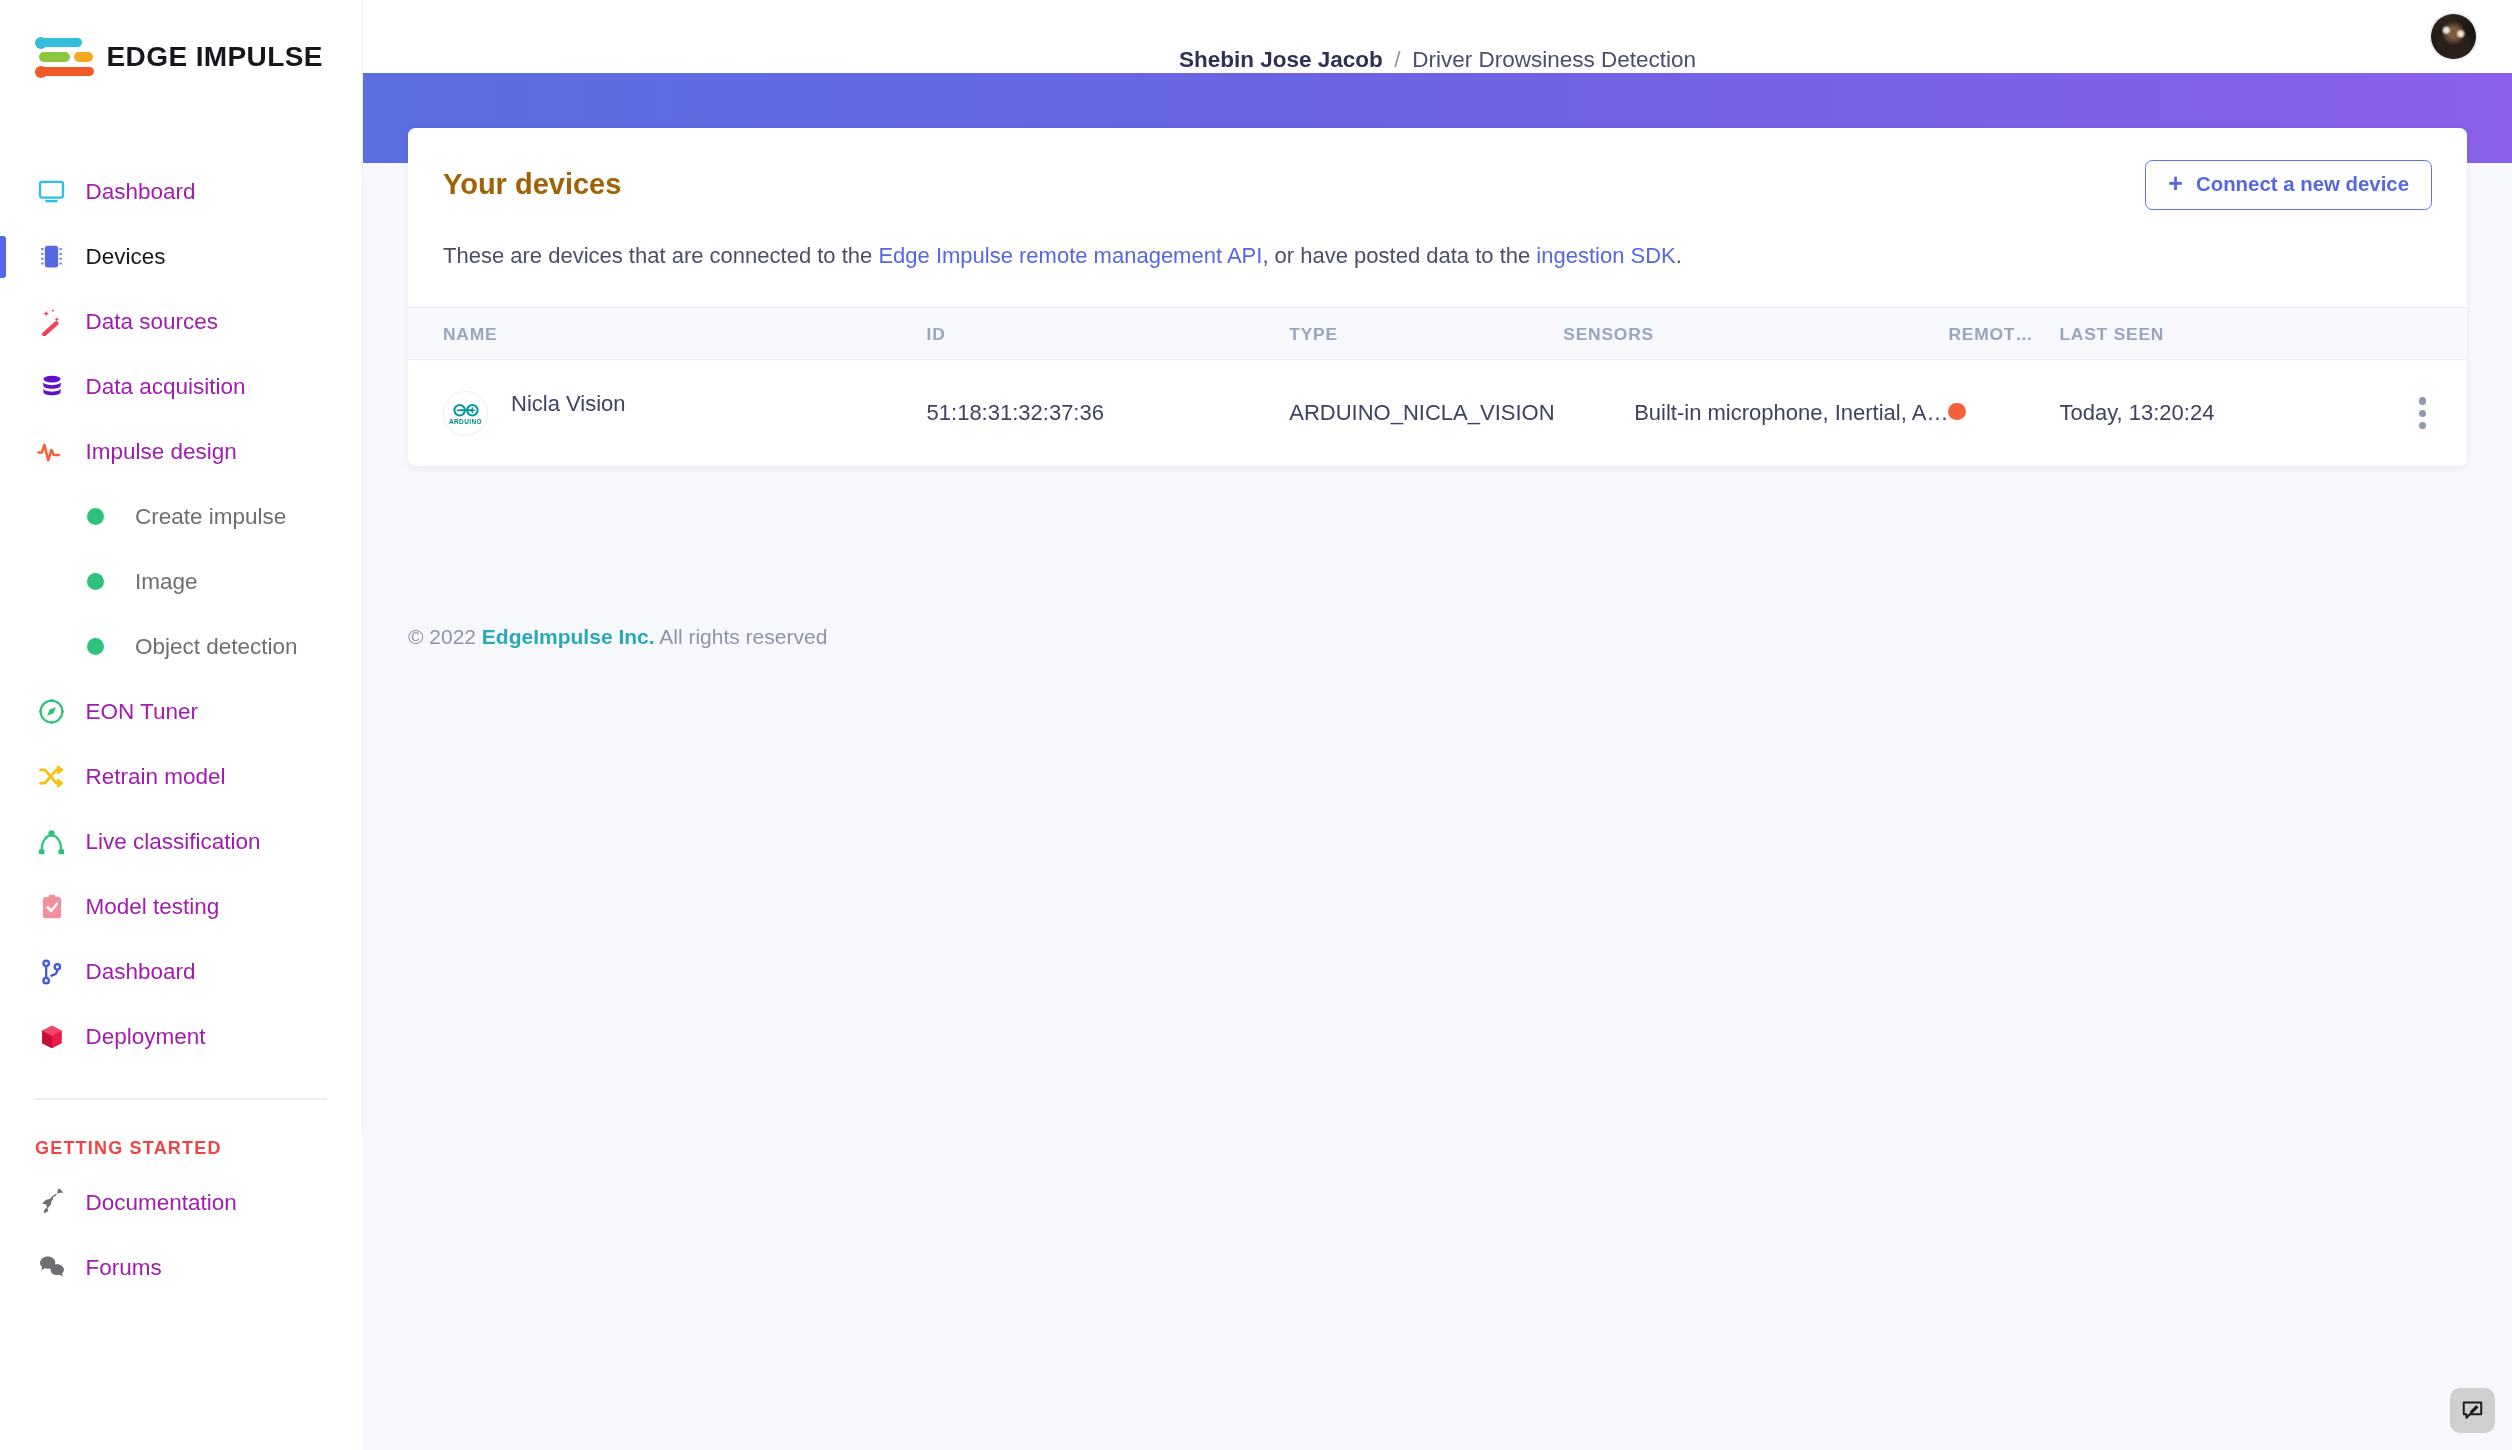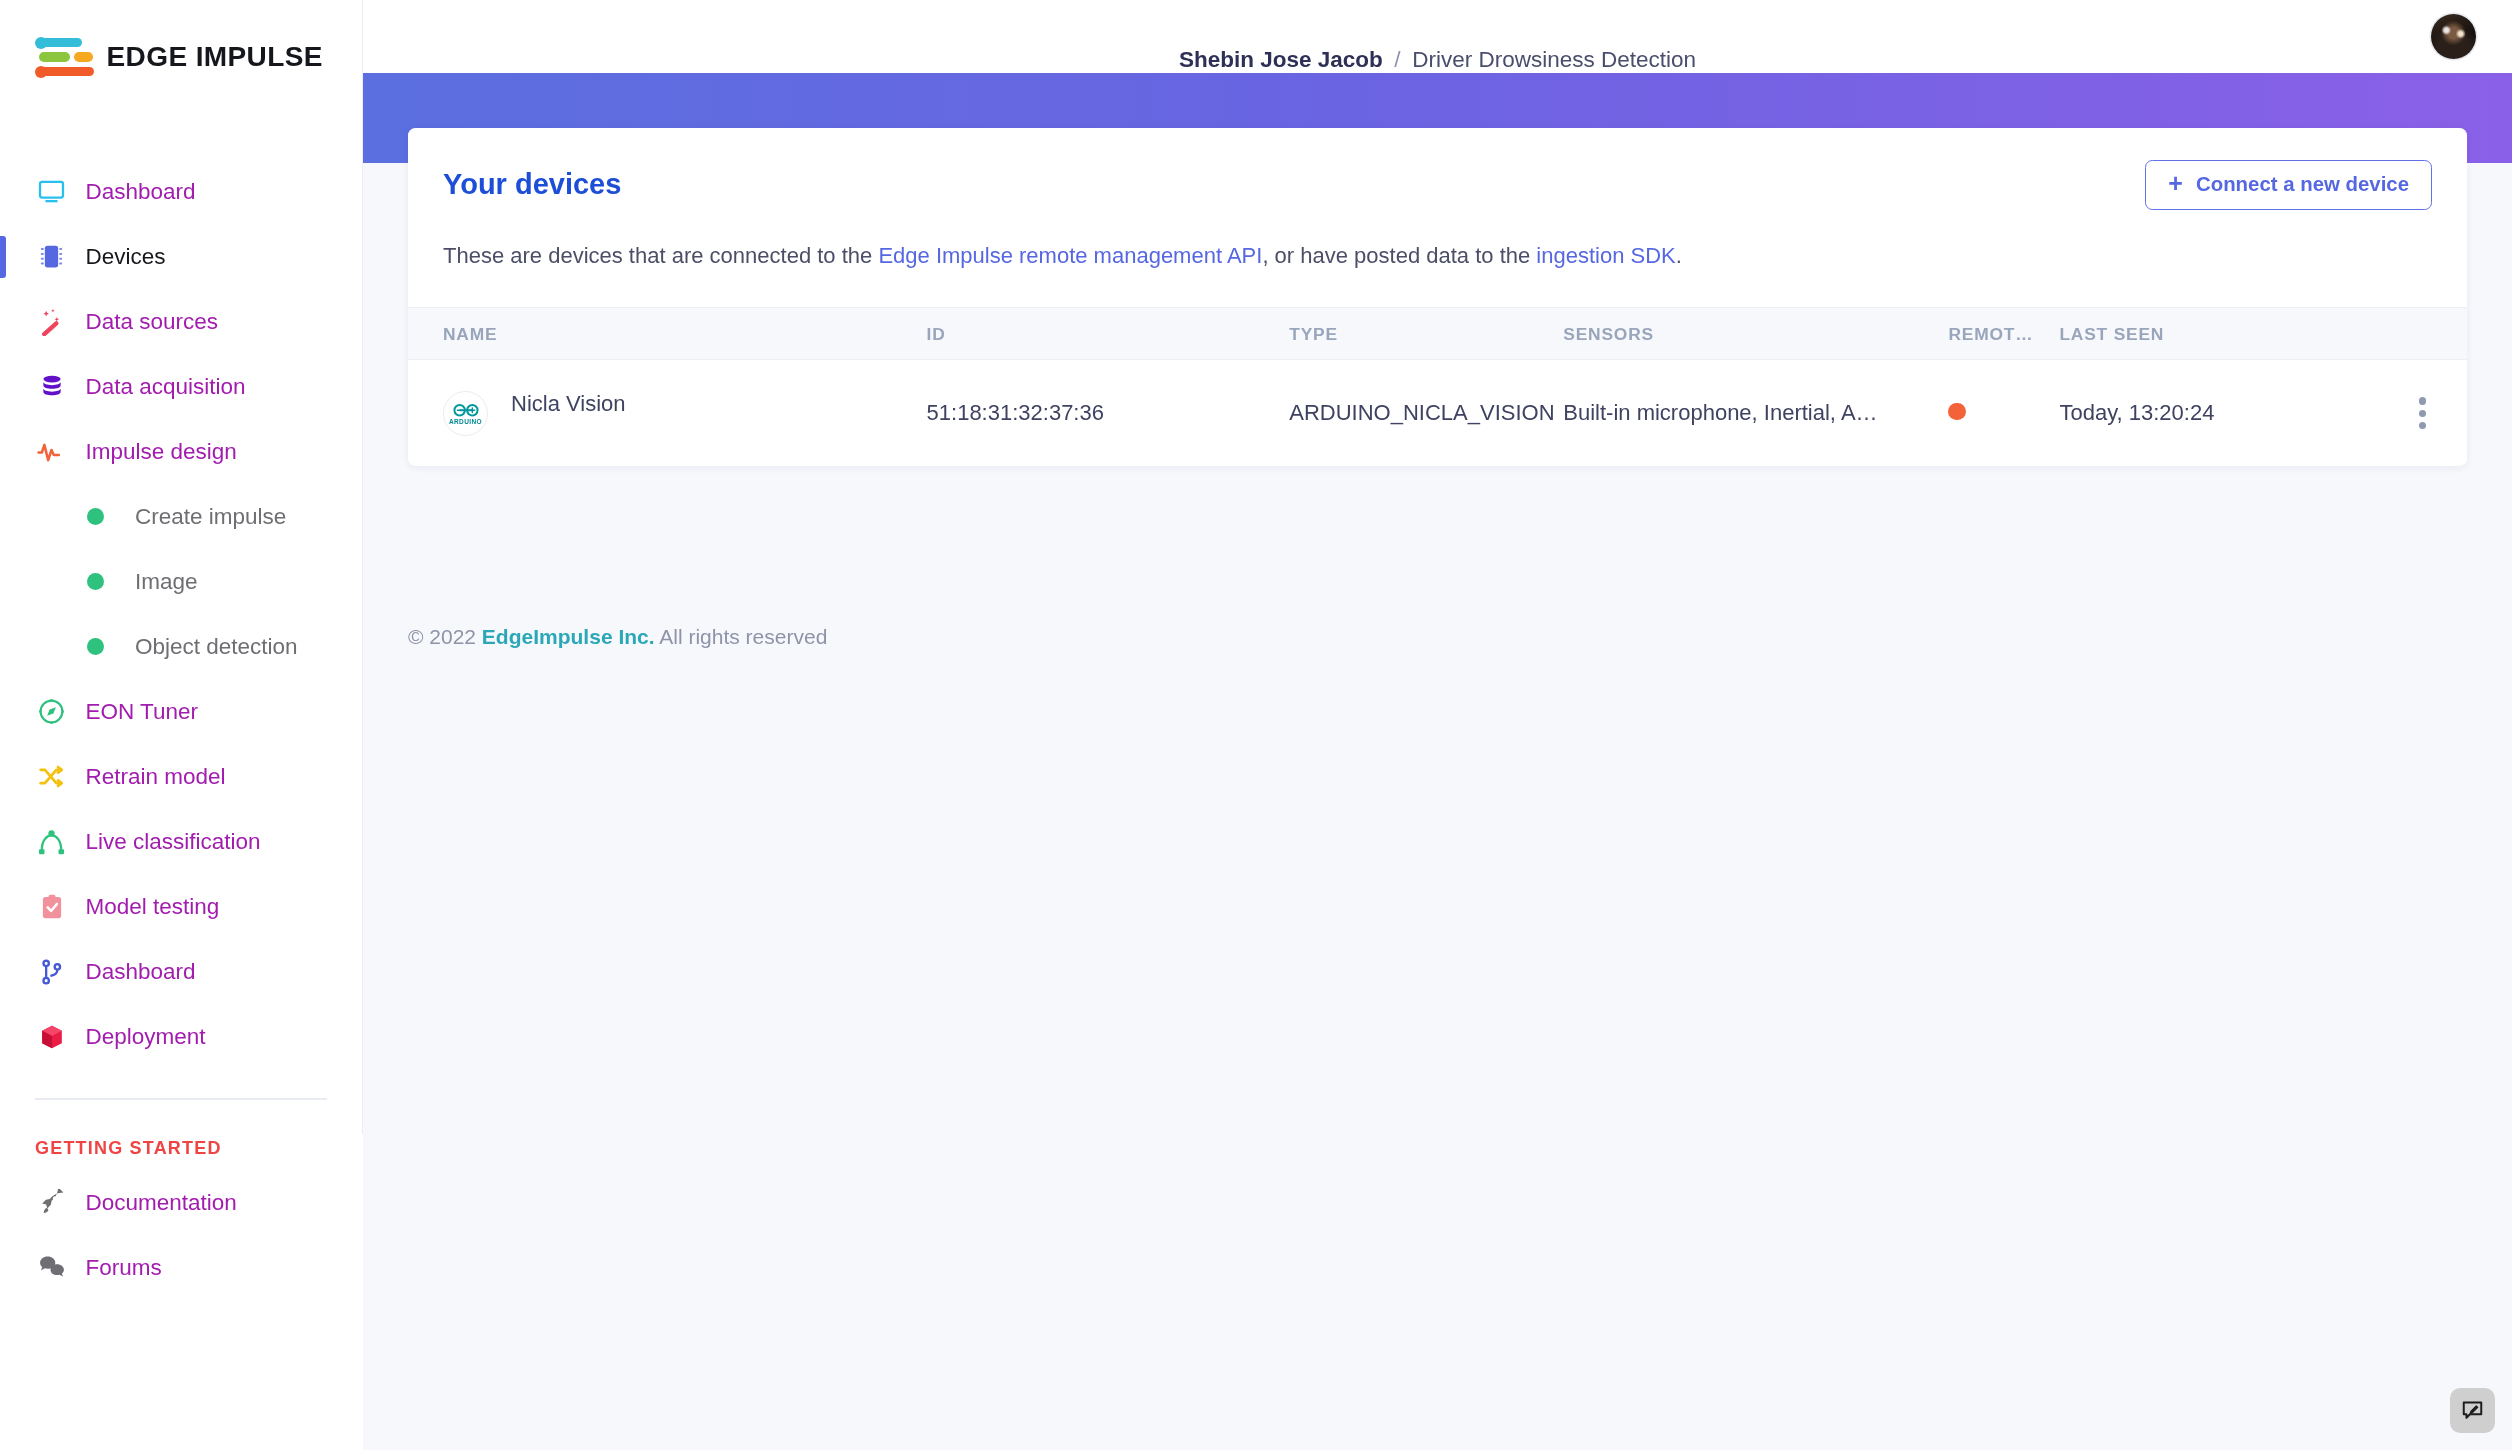--- a/index.html
+++ b/index.html
@@ -86,21 +86,21 @@
   .content-pad { position: absolute; left: 0; right: 0; top: 73px; bottom: 0; }
 
   .card {
     position: absolute; left: 45px; right: 45px; top: 55px;
     background: #ffffff;
     border-radius: 7.3px;
     box-shadow: 0 1.5px 7.3px rgba(46,50,90,0.07);
     overflow: hidden;
   }
   .card-head { display: flex; align-items: center; justify-content: space-between; padding: 32px 35px 0 35px; }
-  .card-title { font-size: 29px; font-weight: 700; color: #1d4ed8; }
+  .card-title { font-size: 29px; font-weight: 700; color: #a16207; }
   .btn-connect {
     display: flex; align-items: center; gap: 13px;
     border: 1.5px solid #6172e8; border-radius: 7.3px;
     background: #ffffff; color: #5667e2;
     font-size: 20.4px; font-weight: 700;
     padding: 12.4px 22px; cursor: pointer;
     font-family: inherit; white-space: nowrap;
   }
   .btn-connect .plus { font-size: 25px; font-weight: 700; line-height: 1; margin-top: -2.2px; }
 
@@ -116,21 +116,21 @@
     color: #98a5bb; text-align: left;
     padding: 16px 0 14.5px 0;
     text-transform: uppercase;
   }
   table.devices tbody td {
     padding: 30.5px 0; font-size: 22px; color: #3f4260; vertical-align: middle;
   }
   .col-name   { width: 509px; padding-left: 35px !important; }
   .col-id     { width: 356px; }
   .col-type   { width: 269px; }
-  .col-sensors{ width: 378px; }
+  .col-sensors{ width: 378px; text-align: right; }
   .col-remote { width: 109px; }
   .col-seen   { width: 313px; }
   .col-menu   { width: 87px; }
 
   .name-cell { display: flex; align-items: flex-start; gap: 23px; }
   .arduino-logo {
     width: 45px; height: 45px; border-radius: 50%;
     border: 1.5px solid #e9ecf2; background: #fff;
     display: flex; flex-direction: column; align-items: center; justify-content: center;
     flex: 0 0 45px; padding-top: 1.5px;

